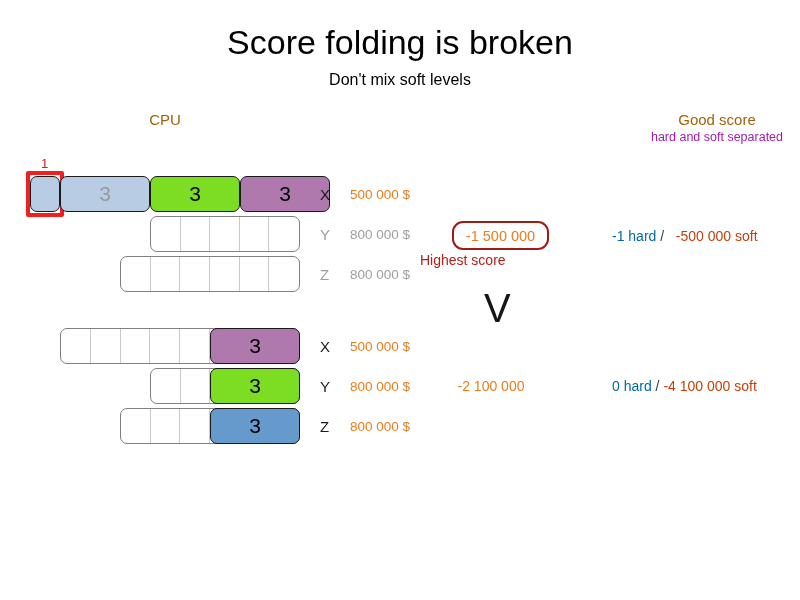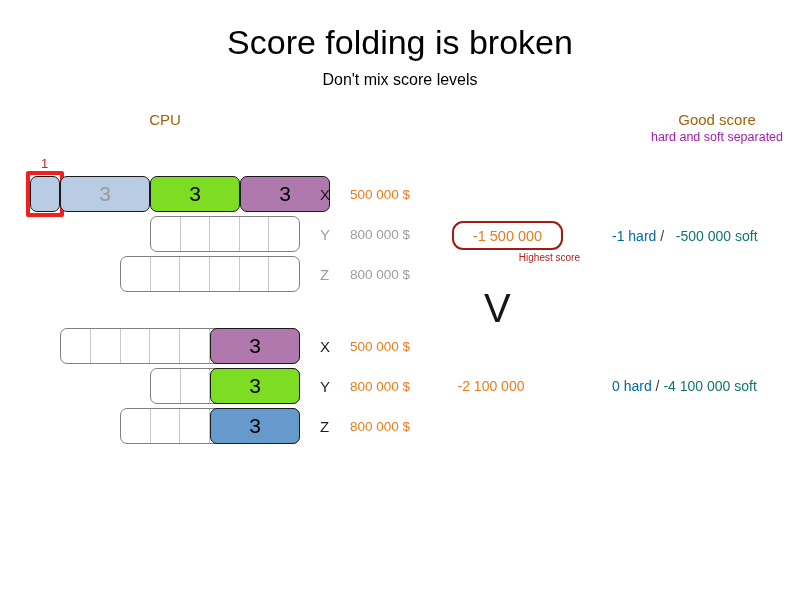--- a/index.html
+++ b/index.html
@@ -138,55 +138,55 @@
     display: flex;
     align-items: center;
     justify-content: center;
     font-size: 14.5px;
     color: #e87d1e;
     background: #fff;
   }
   .highest {
     position: absolute;
     width: 160px;
-    text-align: right;
-    font-size: 10px;
+    text-align: left;
+    font-size: 14px;
     color: #b5201b;
   }
   .folded-plain {
     position: absolute;
     width: 170px;
     text-align: center;
     font-size: 14px;
     color: #e87d1e;
   }
   .good-line {
     position: absolute;
     white-space: nowrap;
     font-size: 14px;
   }
   .hard  { color: #0369a1; }
   .slash { color: #3a3a3a; }
-  .soft  { color: #0f766e; }
+  .soft  { color: #c2410c; }
 
   .vmark {
     position: absolute;
     font-size: 40px;
     line-height: 40px;
     color: #161616;
     font-family: "Liberation Sans", sans-serif;
   }
 </style>
 </head>
 <body>
 
 <div class="stage">
 
   <div class="title">Score folding is broken</div>
-  <div class="subtitle">Don't mix score levels</div>
+  <div class="subtitle">Don't mix soft levels</div>
 
   <div class="col-head" id="head-cpu">
     <span class="main">CPU</span>
   </div>
 
 
   <div class="col-head" id="head-good">
     <span class="main">Good score</span>
     <span class="sub sub-green">hard and soft separated</span>
   </div>
@@ -259,21 +259,21 @@
           <div class="cell" style="width: 30px;"></div>
           <div class="cell" style="width: 30px;"></div>
           <div class="cell" style="width: 30px;"></div>
           <div class="cell" style="width: 30px;"></div>
           <div class="cell" style="width: 30px;"></div>
         </div>
         <div class="seg blue" style="left: 210px; width: 90px;">3</div>
         <div class="row-letter dark" style="left: 320px; top: 10px;">Z</div>
         <div class="row-score money" style="left: 350px; top: 11px;">800 000 $</div>
       </div>
-      <div class="folded-box" style="left: 452px; top: 221px; width: 111px; height: 29px;">-1 500 000</div>
+      <div class="folded-box" style="left: 452px; top: 221px; width: 97px; height: 29px;">-1 500 000</div>
       <div class="highest" style="left: 420px; top: 252px;">Highest score</div>
       <div class="good-line" style="left: 612px; top: 228px;"><span class="hard">-1 hard</span><span class="slash">&nbsp;/&nbsp;&nbsp;&nbsp;</span><span class="soft">-500 000 soft</span></div>
       <div class="folded-plain" style="left: 406px; top: 378px;">-2 100 000</div>
       <div class="good-line" style="left: 612px; top: 378px;"><span class="hard">0 hard</span><span class="slash">&nbsp;/&nbsp;</span><span class="soft">-4 100 000 soft</span></div>
     </div>
 
   <div class="vmark" style="left:484px; top:288px;">V</div>
 
 </div>
 

